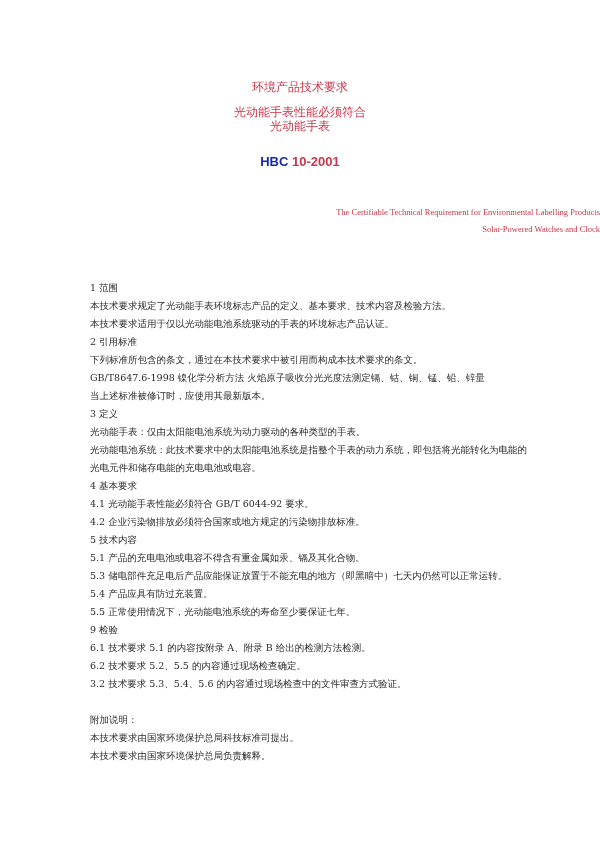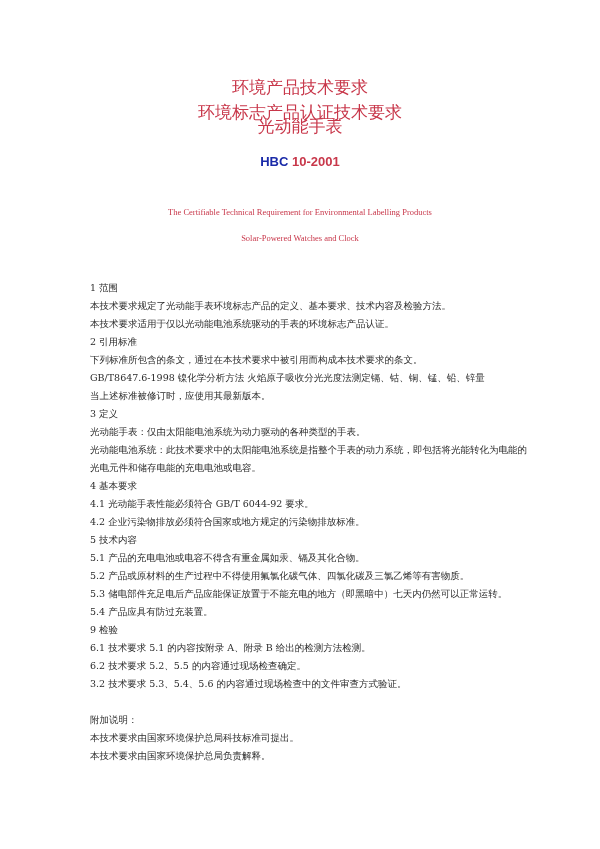--- a/index.html
+++ b/index.html
@@ -19,21 +19,21 @@
     left: 0; top: 0;
     width: 600px;
     height: 849px;
     background: #fff;
   }
   .title-line {
     position: absolute;
     left: 0;
     width: 600px;
     text-align: center;
-    font-size: 17px;
+    font-size: 12px;
     line-height: 16px;
     color: #c8374a;
     font-family: "DejaVu Serif", "Liberation Serif", serif;
   }
   .code-line {
     position: absolute;
     left: 0;
     width: 600px;
     text-align: center;
     font-size: 13px;
@@ -70,30 +70,30 @@
   .gap {
     height: 18px;
   }
 </style>
 </head>
 <body>
 
 <div class="page">
 
   <div class="title-line" style="top:79px;">环境产品技术要求</div>
-  <div class="title-line" style="top:104px;">环境标志产品认证技术要求</div>
+  <div class="title-line" style="top:104px;">光动能手表性能必须符合</div>
   <div class="title-line" style="top:118px;">光动能手表</div>
 
   <div class="code-line" style="top:154px;">
     <span class="code-prefix">HBC</span>
     <span class="code-number">10-2001</span>
   </div>
 
-  <div class="en-line" style="top:206px;">The Certifiable Technical Requirement for Environmental Labelling Products</div>
-  <div class="en-line" style="top:232px;">Solar-Powered Watches and Clock</div>
+  <div class="en-line" style="top:206px;text-align:right;">The Certifiable Technical Requirement for Environmental Labelling Products</div>
+  <div class="en-line" style="top:223px;text-align:right;">Solar-Powered Watches and Clock</div>
 
   <div class="body-block">
 
     <div class="body-line">1 范围</div>
     <div class="body-line">本技术要求规定了光动能手表环境标志产品的定义、基本要求、技术内容及检验方法。</div>
     <div class="body-line">本技术要求适用于仅以光动能电池系统驱动的手表的环境标志产品认证。</div>
 
     <div class="body-line">2 引用标准</div>
     <div class="body-line">下列标准所包含的条文，通过在本技术要求中被引用而构成本技术要求的条文。</div>
     <div class="body-line">GB/T8647.6-1998 镍化学分析方法 火焰原子吸收分光光度法测定镉、钴、铜、锰、铅、锌量</div>
@@ -103,23 +103,23 @@
     <div class="body-line">光动能手表：仅由太阳能电池系统为动力驱动的各种类型的手表。</div>
     <div class="body-line">光动能电池系统：此技术要求中的太阳能电池系统是指整个手表的动力系统，即包括将光能转化为电能的</div>
     <div class="body-line">光电元件和储存电能的充电电池或电容。</div>
 
     <div class="body-line">4 基本要求</div>
     <div class="body-line">4.1 光动能手表性能必须符合 GB/T 6044-92 要求。</div>
     <div class="body-line">4.2 企业污染物排放必须符合国家或地方规定的污染物排放标准。</div>
 
     <div class="body-line">5 技术内容</div>
     <div class="body-line">5.1 产品的充电电池或电容不得含有重金属如汞、镉及其化合物。</div>
-    <div class="body-line">5.2 产品或原材料的生产过程中不得使用氟氯化碳气体、四氯化碳及三氯乙烯等有害物质。</div>
     <div class="body-line">5.3 储电部件充足电后产品应能保证放置于不能充电的地方（即黑暗中）七天内仍然可以正常运转。</div>
     <div class="body-line">5.4 产品应具有防过充装置。</div>
+    <div class="body-line">5.5 正常使用情况下，光动能电池系统的寿命至少要保证七年。</div>
 
     <div class="body-line">9 检验</div>
     <div class="body-line">6.1 技术要求 5.1 的内容按附录 A、附录 B 给出的检测方法检测。</div>
     <div class="body-line">6.2 技术要求 5.2、5.5 的内容通过现场检查确定。</div>
     <div class="body-line">3.2 技术要求 5.3、5.4、5.6 的内容通过现场检查中的文件审查方式验证。</div>
 
     <div class="gap"></div>
 
     <div class="body-line">附加说明：</div>
     <div class="body-line">本技术要求由国家环境保护总局科技标准司提出。</div>

